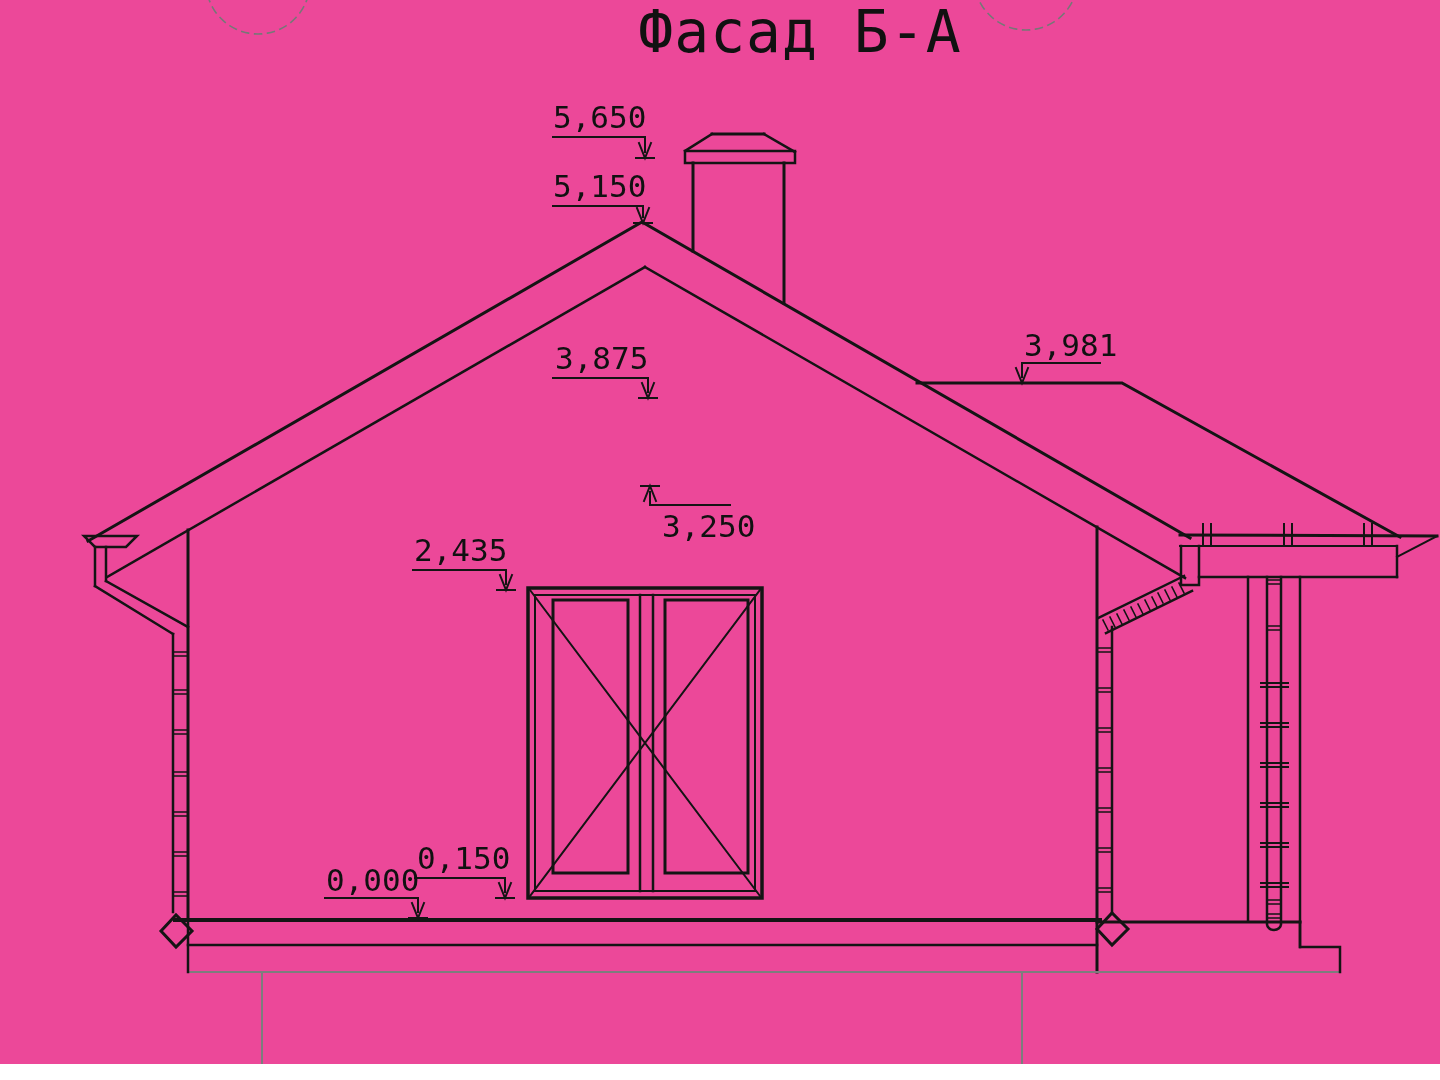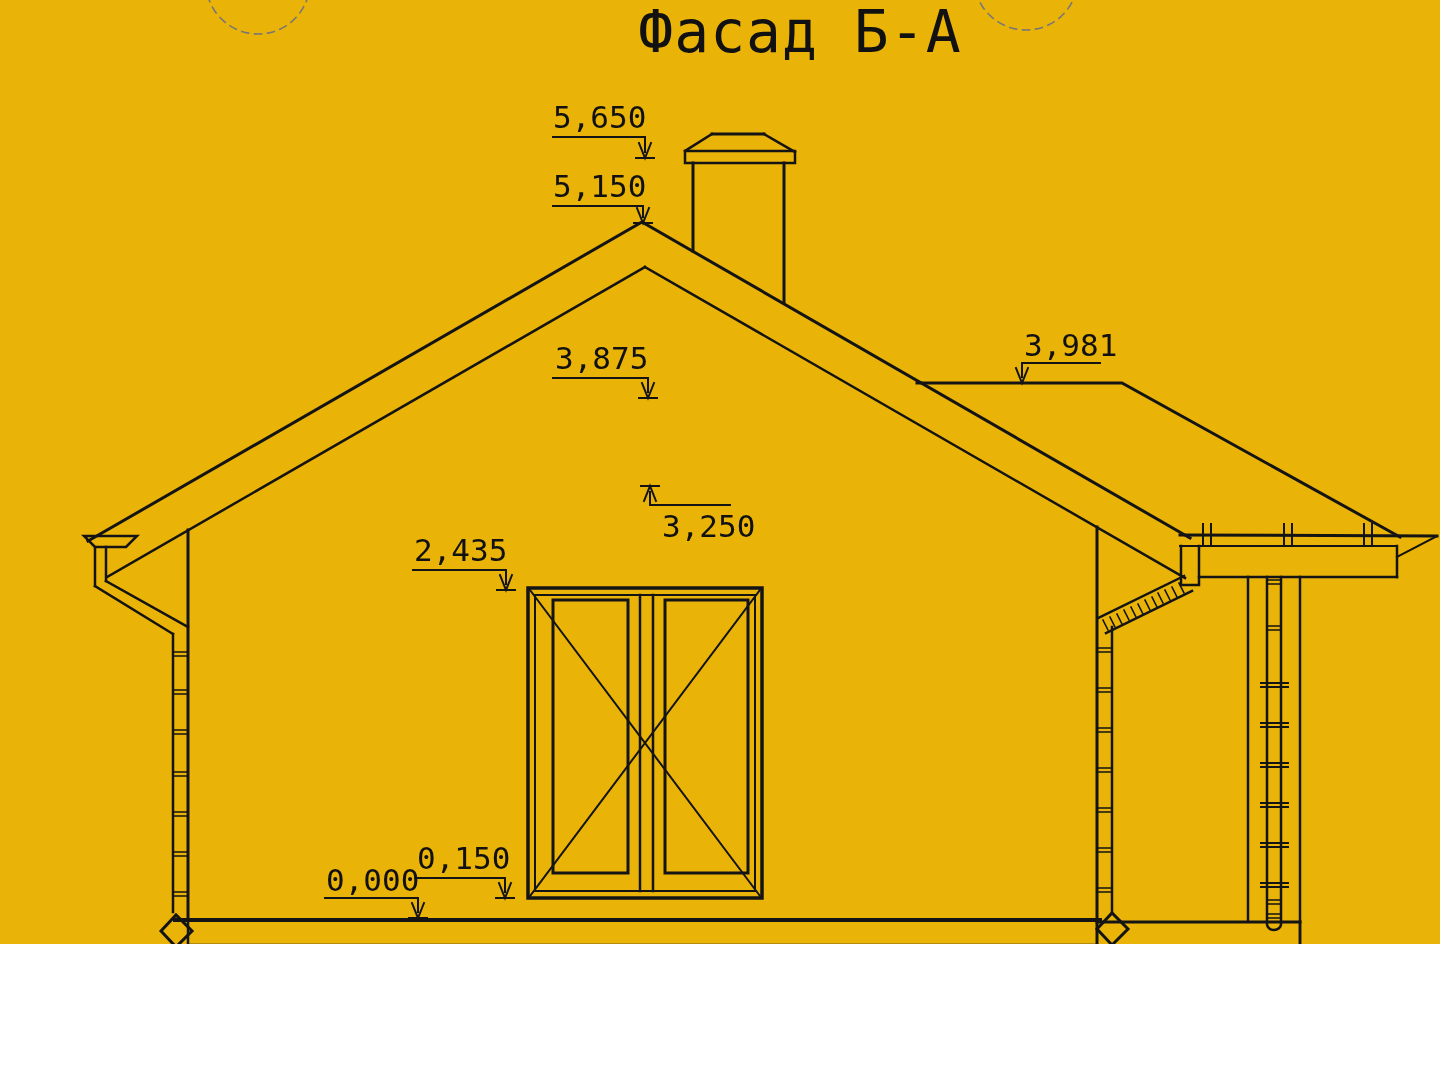--- a/index.html
+++ b/index.html
@@ -1,16 +1,16 @@
 <!DOCTYPE html>
 <html><head>
 <meta charset="utf-8">
 <style>
   html,body{margin:0;padding:0;background:#ffffff;}
-  .sheet{position:relative;width:1440px;height:944px;background:#eab308;overflow:hidden;}
+  .sheet{position:relative;width:1440px;height:1064px;background:#ec4899;overflow:hidden;}
   svg{display:block;}
   svg line, svg path, svg polyline, svg polygon, svg rect, svg circle{
     stroke:#141414;fill:none;stroke-width:2.5;stroke-linecap:square;stroke-linejoin:miter;
   }
   .w2{stroke-width:2;} .w3{stroke-width:3;} .w35{stroke-width:3.5;} .w4{stroke-width:4;}
   .thin{stroke-width:1.6;}
   .gray{stroke:#7d7d7d;}
   .dash{stroke:#777;stroke-width:1.6;stroke-dasharray:7 6;}
   .dim{font-family:"DejaVu Sans Mono","Liberation Mono",monospace;font-size:31px;fill:#111;stroke:none;}
   .title{font-family:"DejaVu Sans Mono","Liberation Mono",monospace;font-size:58px;fill:#111;stroke:none;letter-spacing:1px;}

